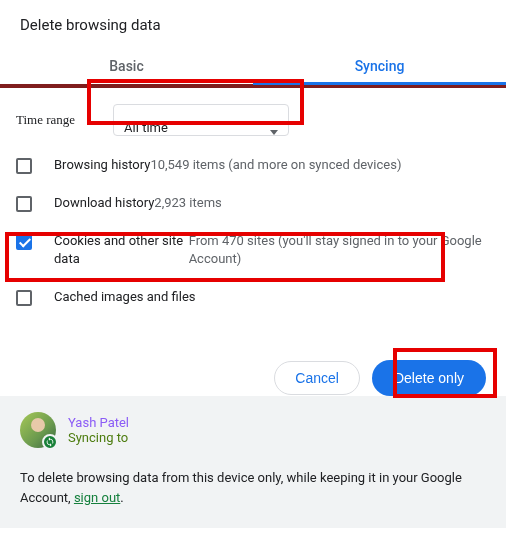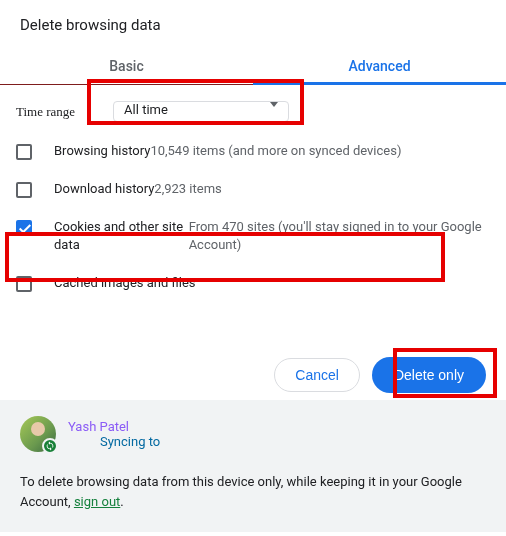--- a/index.html
+++ b/index.html
@@ -16,21 +16,21 @@
     width: 506px;
   }
   .title {
     font-size: 15px;
     color: #202124;
     padding: 16px 20px 12px 20px;
     font-weight: 400;
   }
   .tabs {
     display: flex;
-    border-bottom: 1px solid #7f1d1d;
+    border-bottom: 4px solid #7f1d1d;
   }
   .tab {
     flex: 1;
     text-align: center;
     padding: 12px 0 10px 0;
     font-size: 14px;
     font-weight: 500;
     color: #5f6368;
     cursor: pointer;
     position: relative;
@@ -58,25 +58,25 @@
     padding: 16px 20px 10px 16px;
   }
   .timerange-label {
     font-size: 13px;
     color: #202124;
     margin-right: 38px;
     font-family: Liberation Serif, serif;
   }
   .timerange-select {
     width: 176px;
-    height: 21px;
+    height: 32px;
     border: 1px solid #dadce0;
     border-radius: 4px;
     display: flex;
-    align-items: flex-start;
+    align-items: flex-end;
     justify-content: space-between;
     padding: 0 10px;
     font-size: 13px;
     color: #202124;
     cursor: pointer;
     background: #fff;
   }
   .arrow-down {
     width: 0; height: 0;
     border-left: 4px solid transparent;
@@ -125,21 +125,21 @@
   }
   .item-sub {
     font-size: 13px;
     color: #5f6368;
     line-height: 18px;
   }
   .button-row {
     display: flex;
     justify-content: flex-end;
     align-items: center;
-    padding: 20px 20px 7px 20px;
+    padding: 20px 20px 0 20px;
     gap: 12px;
   }
   .btn-cancel {
     border: 1px solid #dadce0;
     background: #fff;
     color: #1a73e8;
     font-size: 14px;
     font-weight: 500;
     border-radius: 18px;
     padding: 8px 20px;
@@ -188,21 +188,21 @@
     background: #188038;
     border-radius: 50%;
     border: 2px solid #f1f3f4;
     display: flex;
     align-items: center;
     justify-content: center;
   }
   .sync-badge svg { display:block; }
   .user-text { display:flex; flex-direction:column; }
   .user-name { font-size: 13px; color:#8b5cf6; }
-  .user-sync { font-size: 13px; color:#0369a1;margin-left:32px; }
+  .user-sync { font-size: 13px; color:#4d7c0f; }
   .footer-note {
     font-size: 13px;
     color: #202124;
     line-height: 20px;
   }
   .footer-note a {
     color: #15803d;
     text-decoration: underline;
     cursor: pointer;
   }
@@ -222,21 +222,21 @@
 </style>
 </head>
 <body>
 
 <div class="dialog">
 
   <div class="title">Delete browsing data</div>
 
   <div class="tabs">
     <div class="tab">Basic</div>
-    <div class="tab active">Advanced</div>
+    <div class="tab active">Syncing</div>
   </div>
 
   <div class="scroll-region">
 
     <div class="timerange-row">
       <span class="timerange-label">Time range</span>
       <div class="timerange-select">
         <span>All time</span>
         <span class="arrow-down"></span>
       </div>

